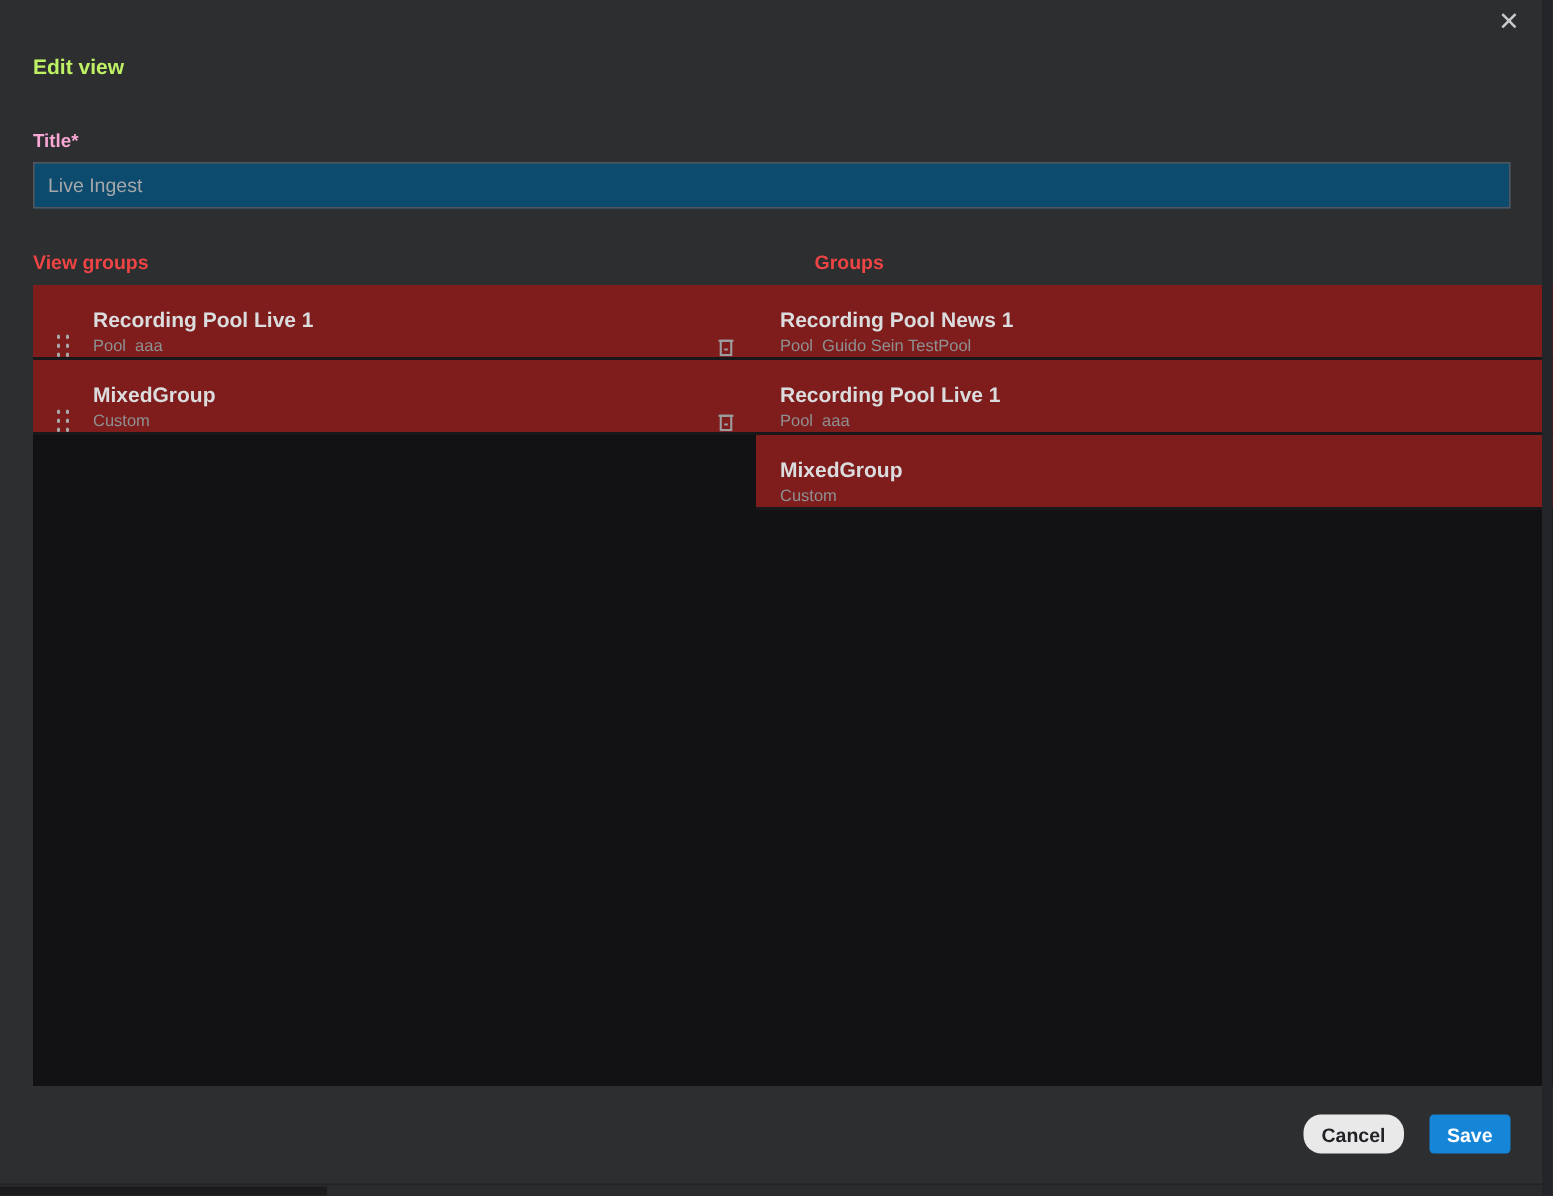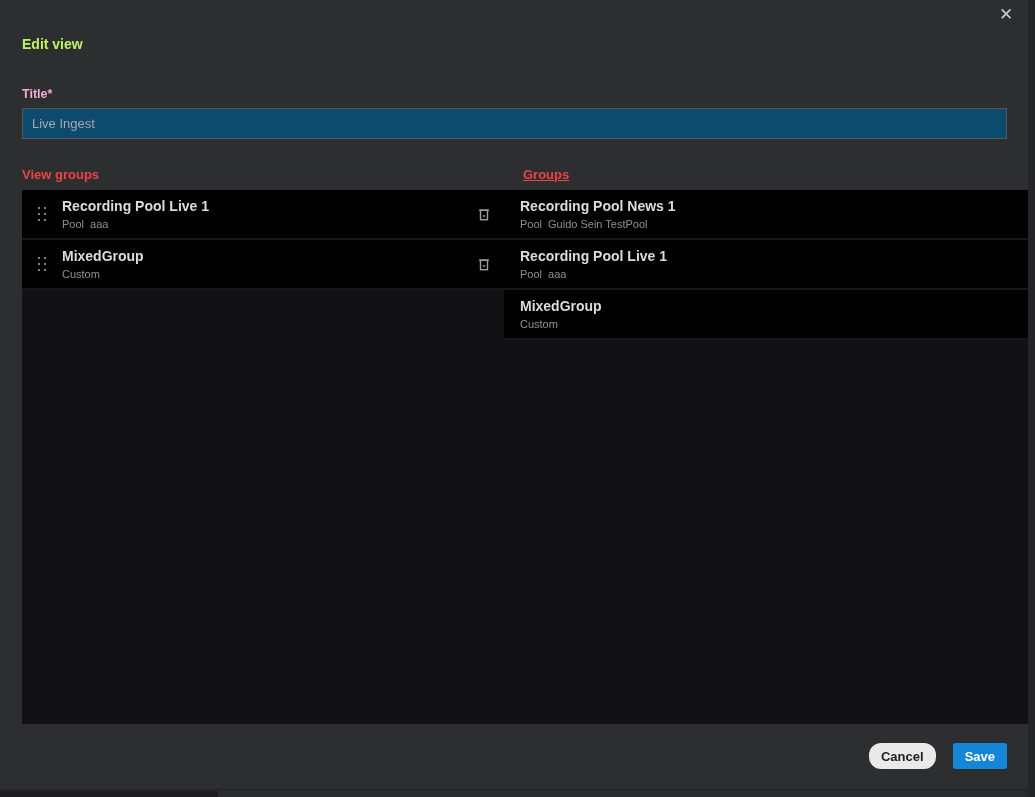--- a/index.html
+++ b/index.html
@@ -57,37 +57,37 @@
     font-family: "Liberation Sans", sans-serif;
     font-size: 13px;
     padding: 0 9px;
     outline: none;
   }
   .panel-heading {
     position: absolute; top: 167px;
     font-size: 13px; font-weight: 700; color: #ef4444;
   }
   .heading-left { left: 22px; }
-  .heading-right { left: 523px; text-decoration: underline; }
+  .heading-right { left: 543px; }
 
   .panel {
     position: absolute; top: 190px;
     height: 534px;
     background: #121214;
     overflow: hidden;
   }
   .panel-left { left: 22px; width: 485px; }
   .panel-right { left: 504px; width: 567px; }
 
   .group-row {
     height: 50px;
-    background: #000000;
+    background: #7f1d1d;
     border-bottom: 2px solid #18181a;
     display: flex;
-    align-items: center;
+    align-items: flex-end;
   }
   .drag-handle {
     width: 40px;
     display: flex; justify-content: center;
     cursor: grab;
   }
   .drag-dots {
     display: grid;
     grid-template-columns: repeat(2, 3px);
     grid-auto-rows: 3px;

